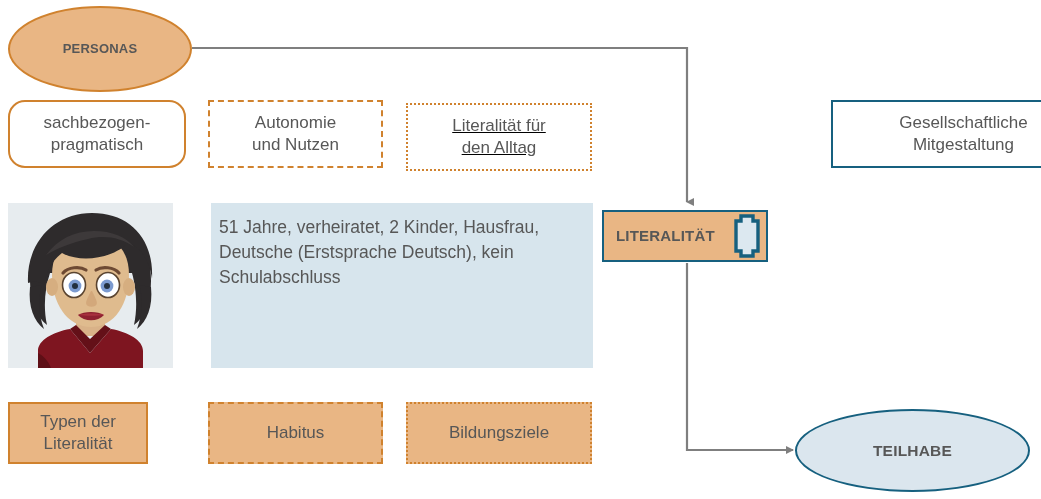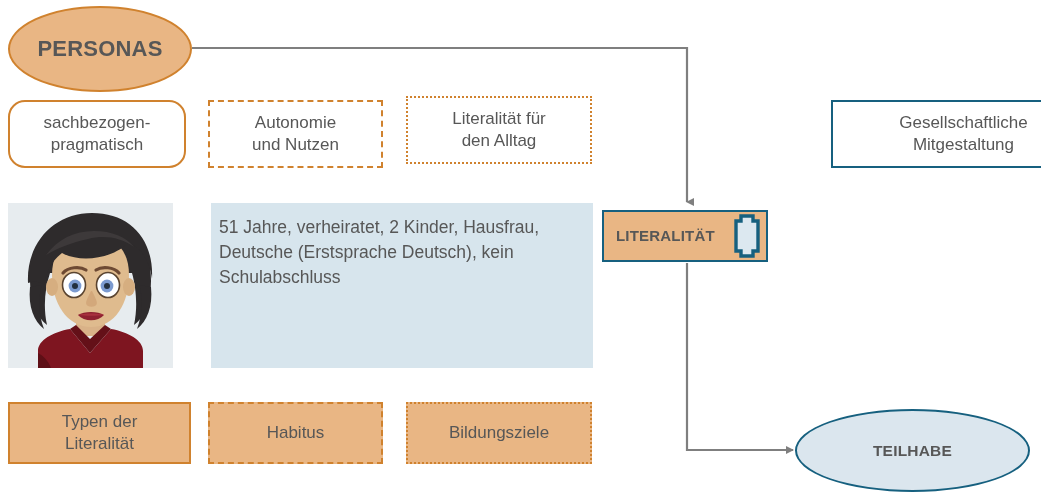--- a/index.html
+++ b/index.html
@@ -35,21 +35,21 @@
     border-radius: 50%;
     box-sizing: border-box;
   }
   #personas-ellipse {
     left: 8px;  top: 6px;
     width: 184px; height: 86px;
     background: #E9B684;
     border: 2px solid #D0822E;
   }
   #personas-ellipse .node-text {
-    font-size: 22px;
+    font-size: 13px;
     font-weight: bold;
     letter-spacing: .2px;
     text-align: center;
   }
   #teilhabe-ellipse {
     left: 795px; top: 409px;
     width: 235px; height: 83px;
     background: #DBE6EE;
     border: 2px solid #16607F;
   }
@@ -73,26 +73,26 @@
   .fill-orange { background: #E9B684; }
 
   .bd-orange-solid  { border: 2px solid  #D0822E; }
   .bd-orange-dashed { border: 2px dashed #D0822E; }
   .bd-orange-dotted { border: 2.5px dotted #D0822E; }
   .bd-blue-solid    { border: 2px solid  #16607F; }
 
   
   #box-sachbezogen { left: 8px;   top: 100px; width: 178px; height: 68px; border-radius: 17px; }
   #box-autonomie   { left: 208px; top: 100px; width: 175px; height: 68px; }
-  #box-literalitaet-alltag { left: 406px; top: 96px; width: 186px; height: 68px; }
+  #box-literalitaet-alltag { left: 406px; top: 103px; width: 186px; height: 68px; text-decoration: underline; }
   #box-gesellschaftliche   { left: 831px; top: 100px; width: 243px; height: 68px; padding-left: 22px; }
   #box-gesellschaftliche .node-text { font-size: 17px; }
 
   
-  #box-typen      { left: 8px;   top: 402px; width: 183px; height: 62px; }
+  #box-typen      { left: 8px;   top: 402px; width: 140px; height: 62px; }
   #box-habitus    { left: 208px; top: 402px; width: 175px; height: 62px; }
   #box-bildung    { left: 406px; top: 402px; width: 186px; height: 62px; }
 
   
   #persona-portrait {
     position: absolute;
     left: 8px; top: 203px;
     width: 165px; height: 165px;
     background: #E7ECEF;
     overflow: hidden;

